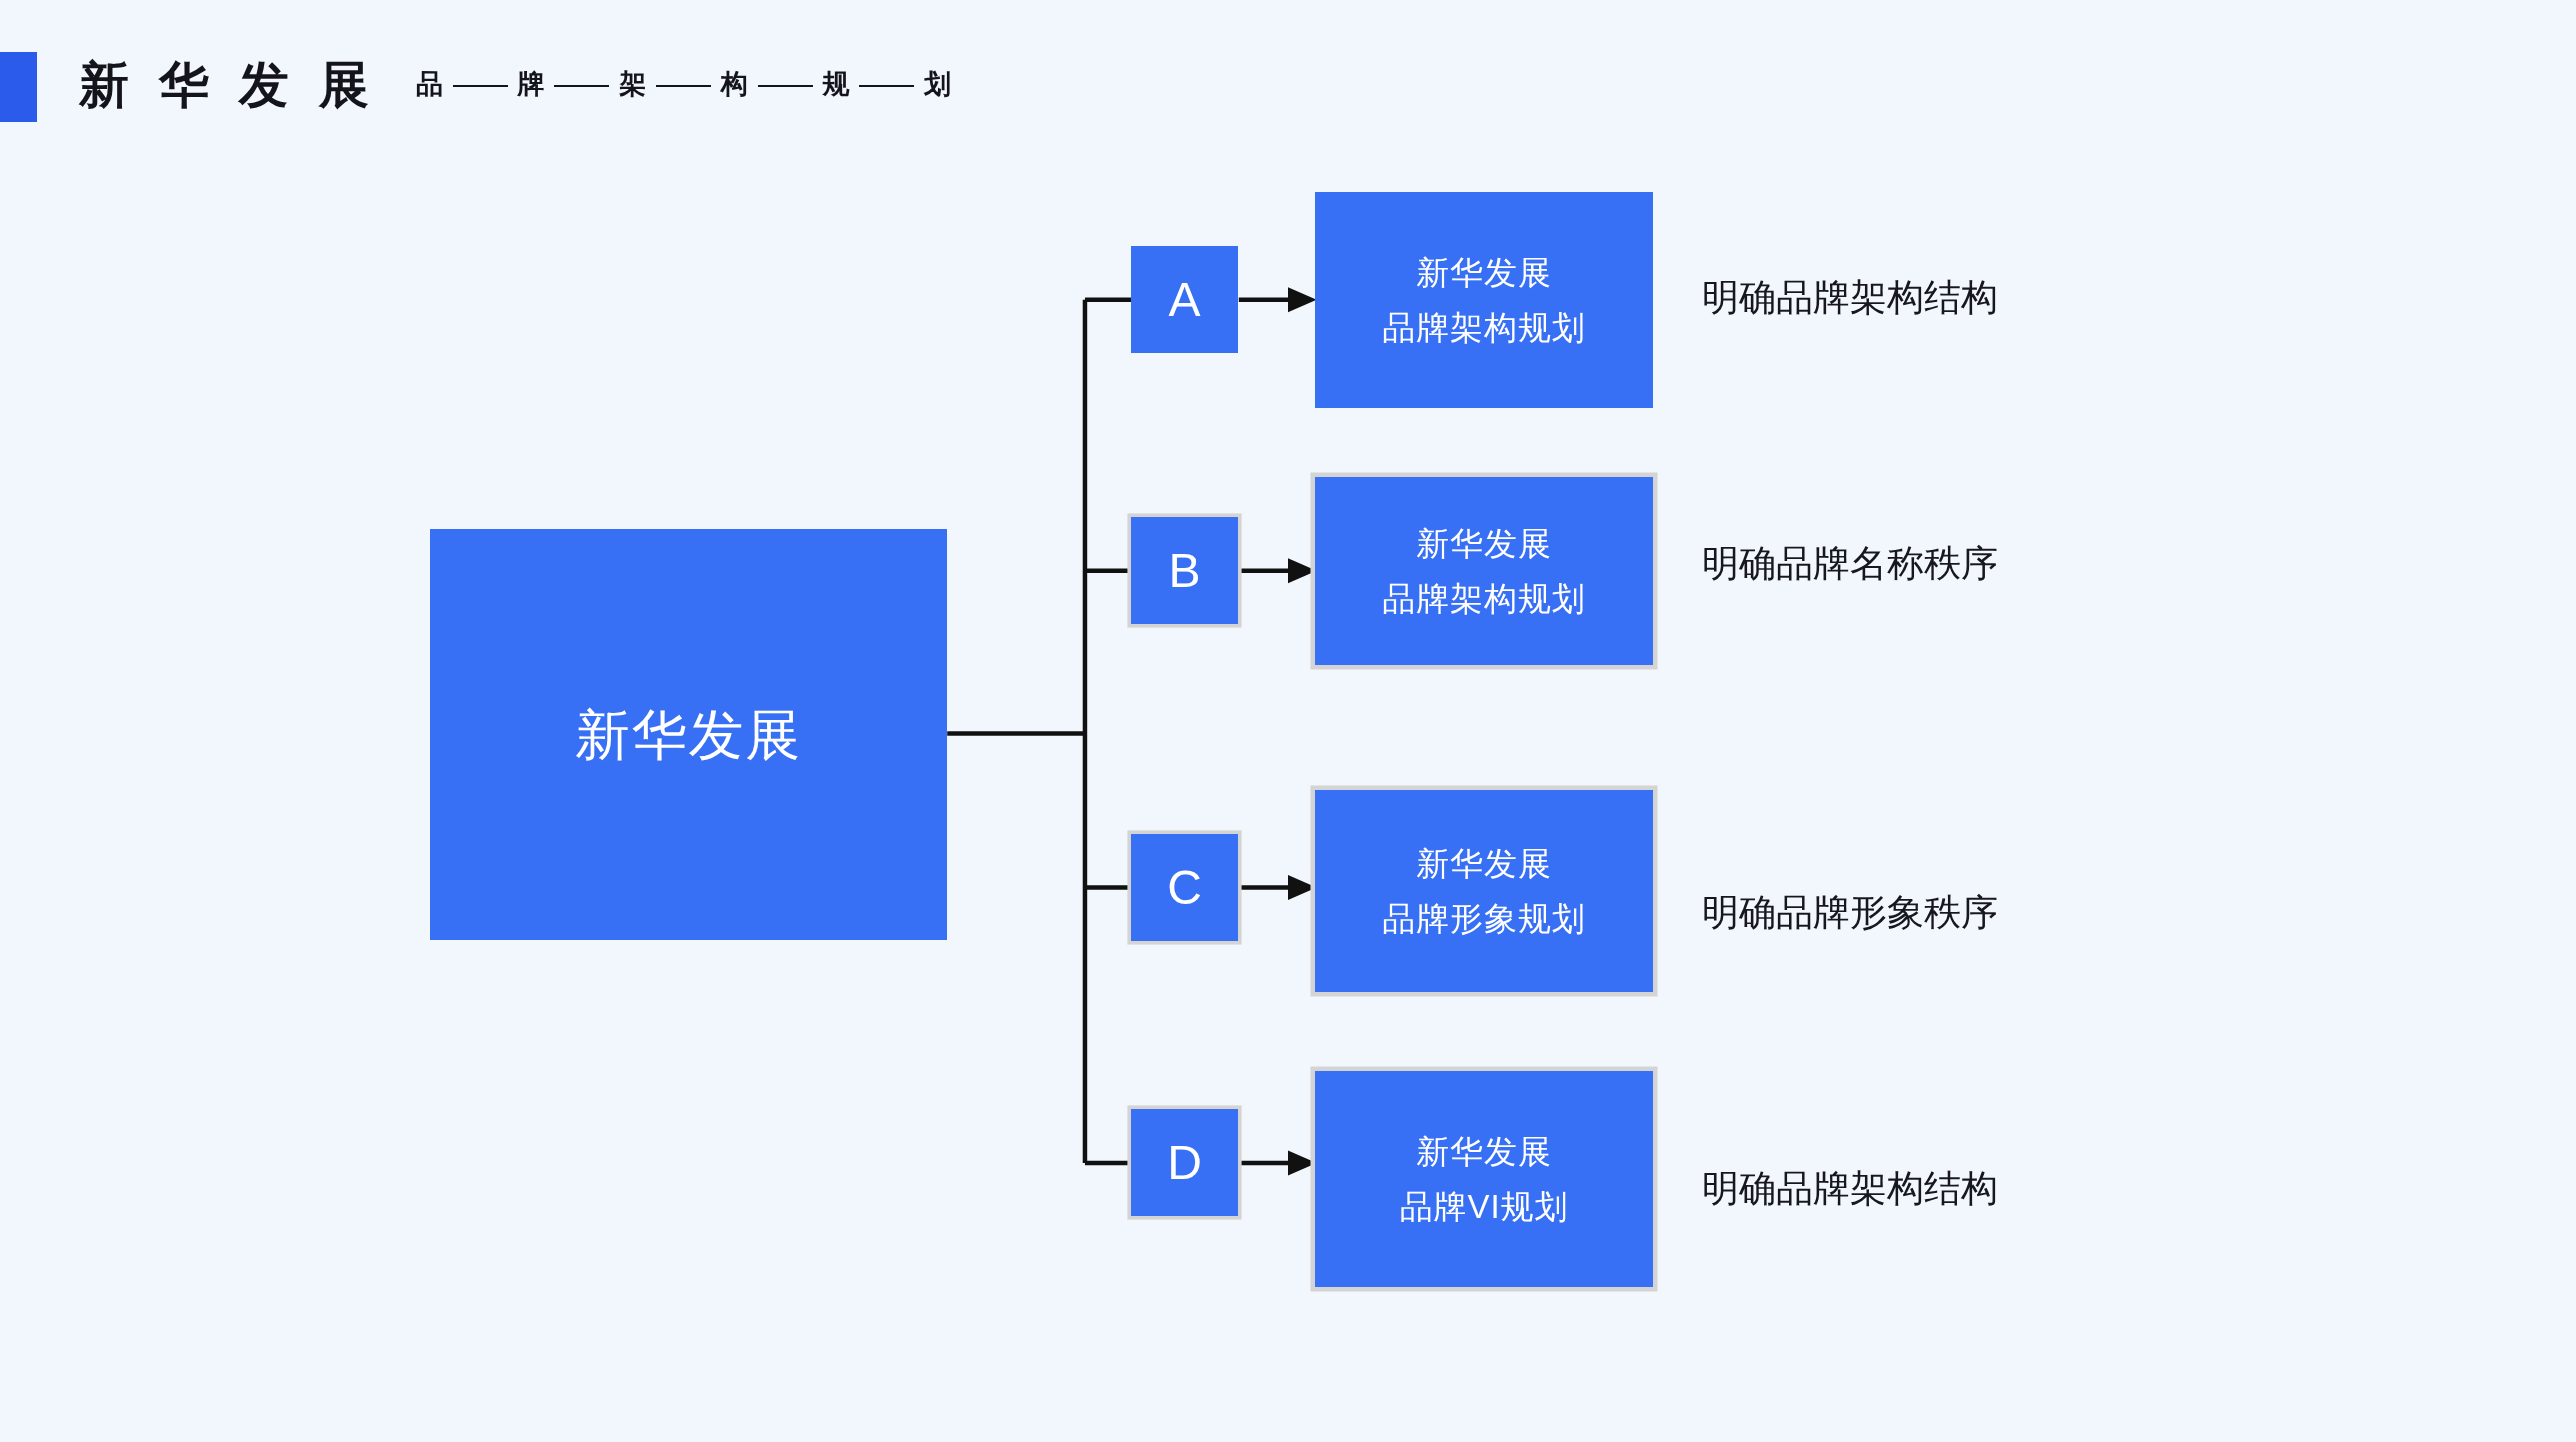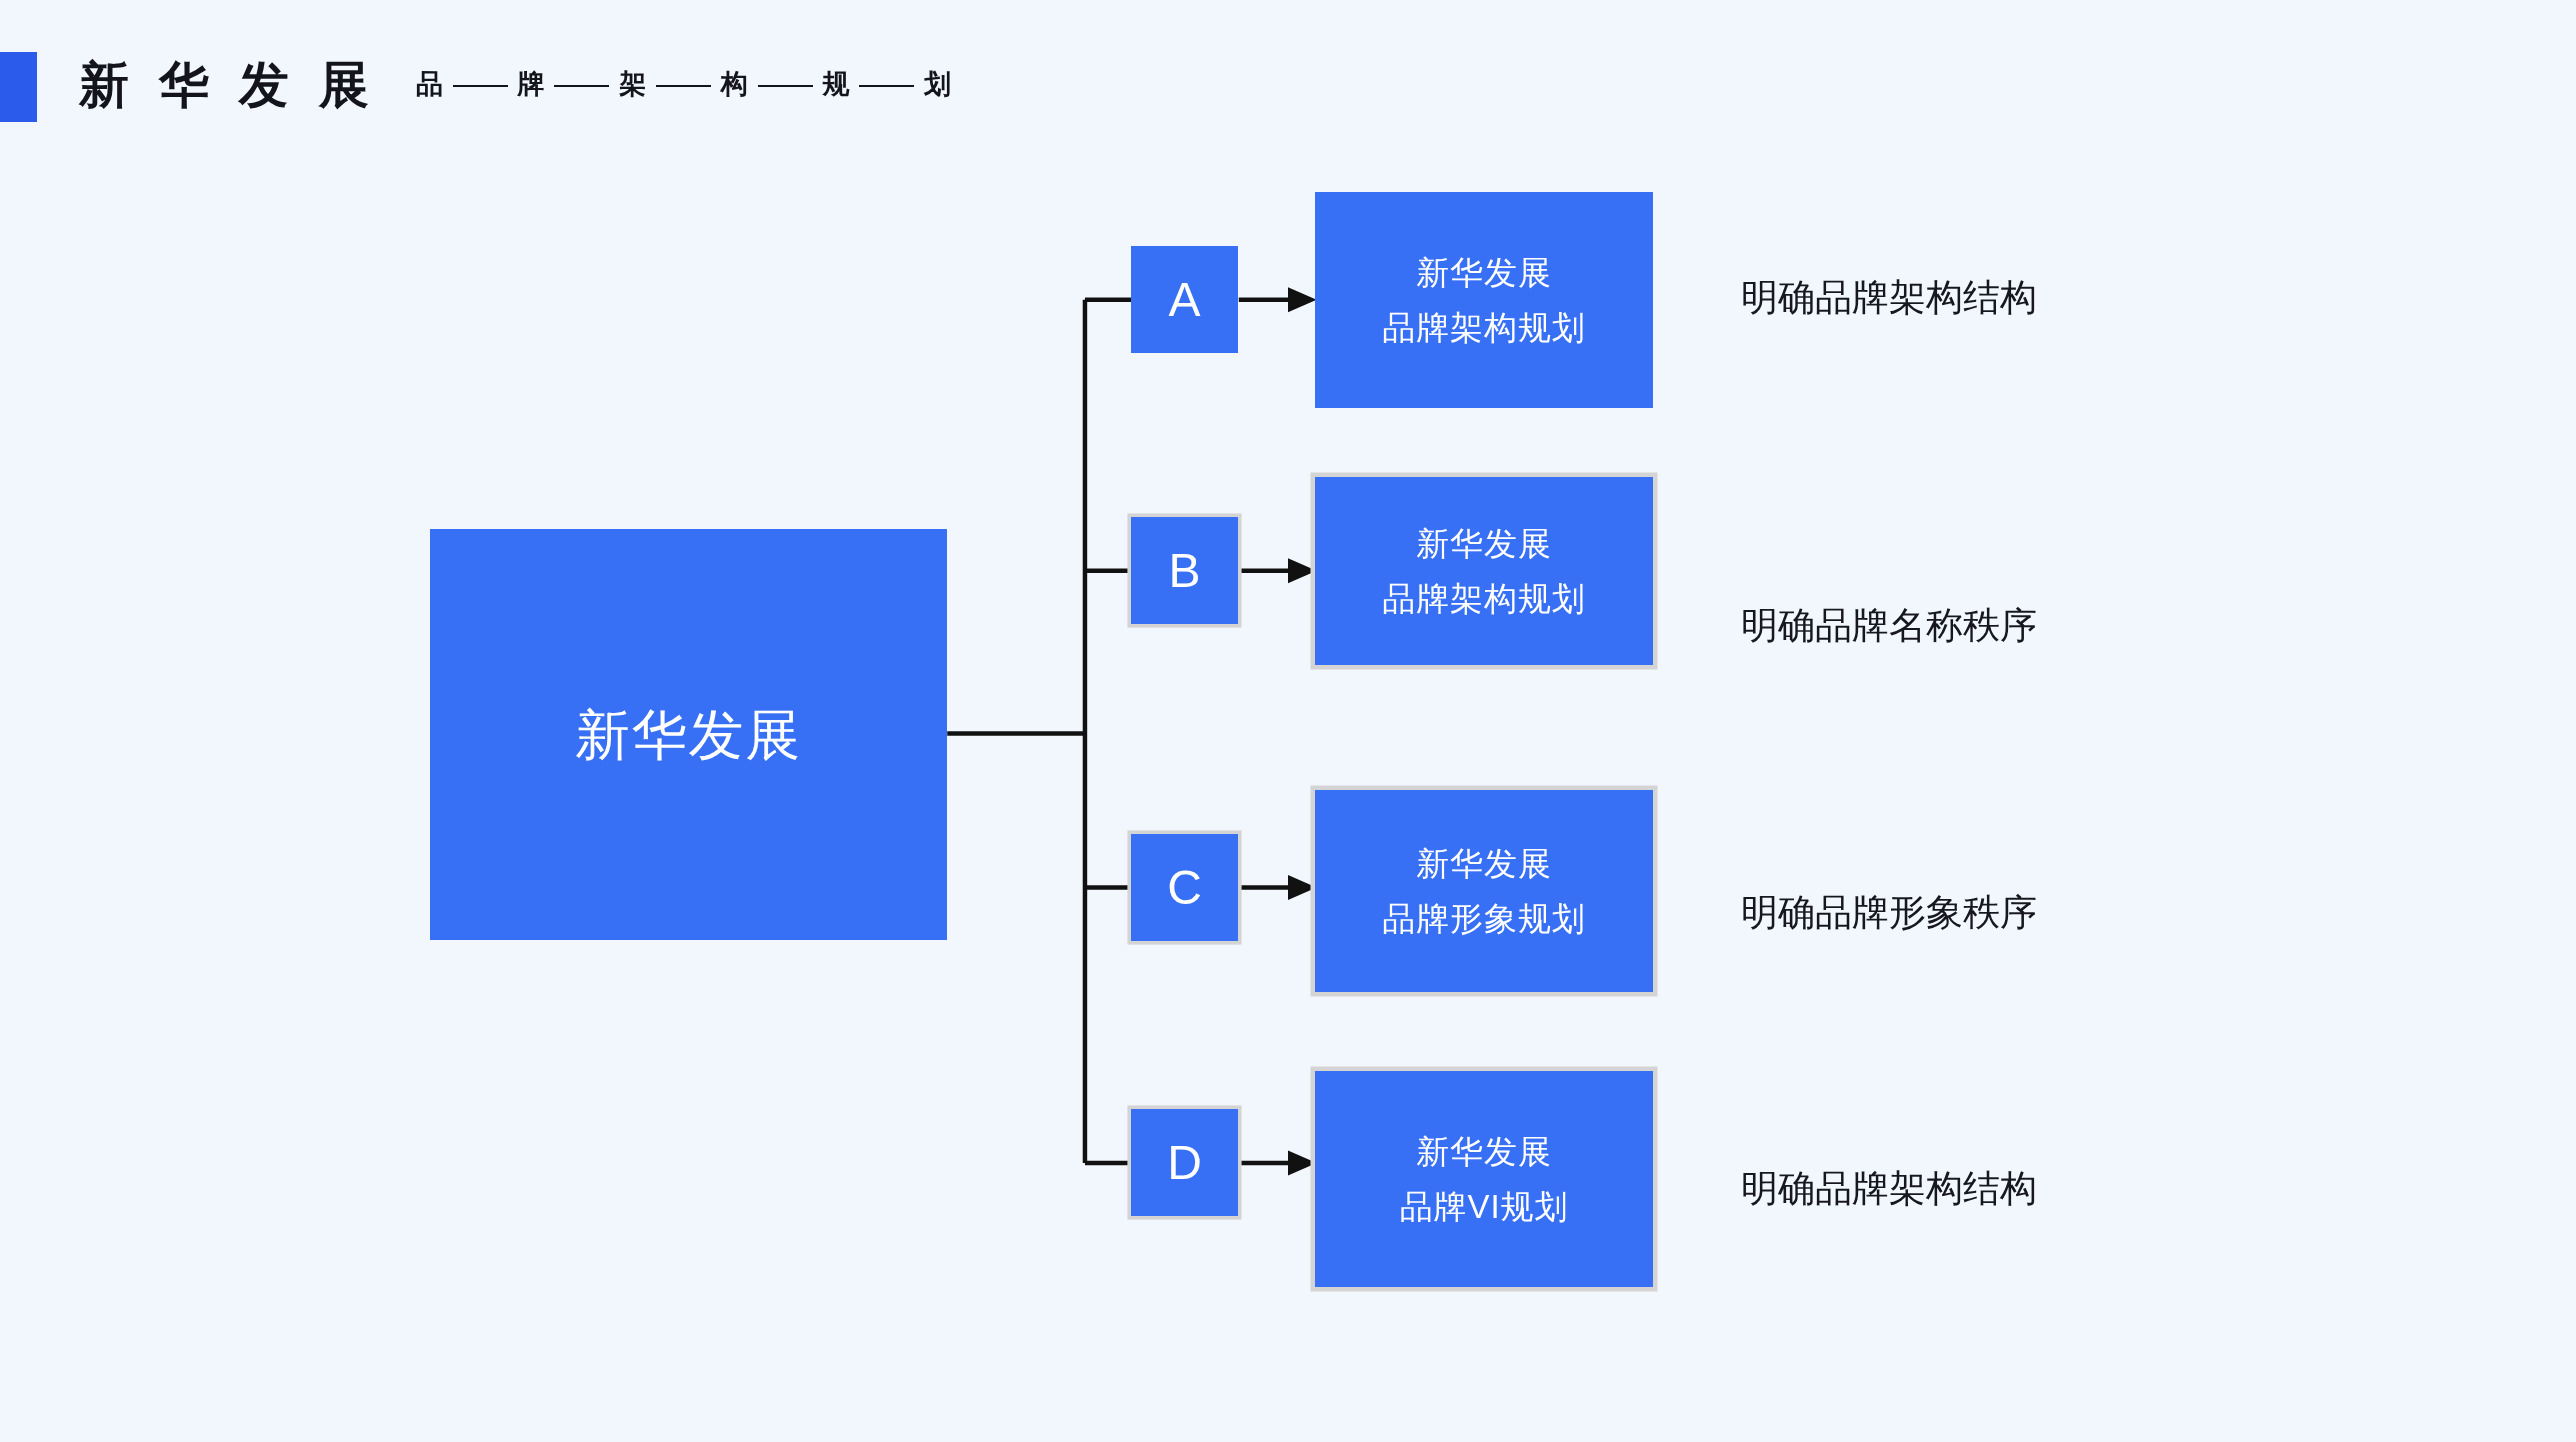--- a/index.html
+++ b/index.html
@@ -120,21 +120,20 @@
     white-space: nowrap;
   }
 
   .outcome-label {
     position: absolute;
     left: 1702px;
     font-size: 37px;
     color: #17181d;
     line-height: 1;
     white-space: nowrap;
-    margin-left: 39px;
   }
 
   
   #footer { position: absolute; left: 0; top: 1342px; width: 2576px; height: 101px; }
 </style>
 </head>
 <body>
 
 <div id="slide">
 
@@ -196,21 +195,21 @@
     </div>
     <div class="outcome-label" style="top:279px;">明确品牌架构结构</div>
 
     <div class="letter-box" style="left:1131px; top:517px;">
       <span>B</span>
     </div>
     <div class="content-box" style="left:1315px; top:477px; width:338px; height:188px;">
       <div class="cb-line">新华发展</div>
       <div class="cb-line">品牌架构规划</div>
     </div>
-    <div class="outcome-label" style="top:607px;">明确品牌名称秩序</div>
+    <div class="outcome-label" style="top:545px;">明确品牌名称秩序</div>
 
     <div class="letter-box" style="left:1131px; top:834px;">
       <span>C</span>
     </div>
     <div class="content-box" style="left:1315px; top:790px; width:338px; height:202px;">
       <div class="cb-line">新华发展</div>
       <div class="cb-line">品牌形象规划</div>
     </div>
     <div class="outcome-label" style="top:894px;">明确品牌形象秩序</div>
 

